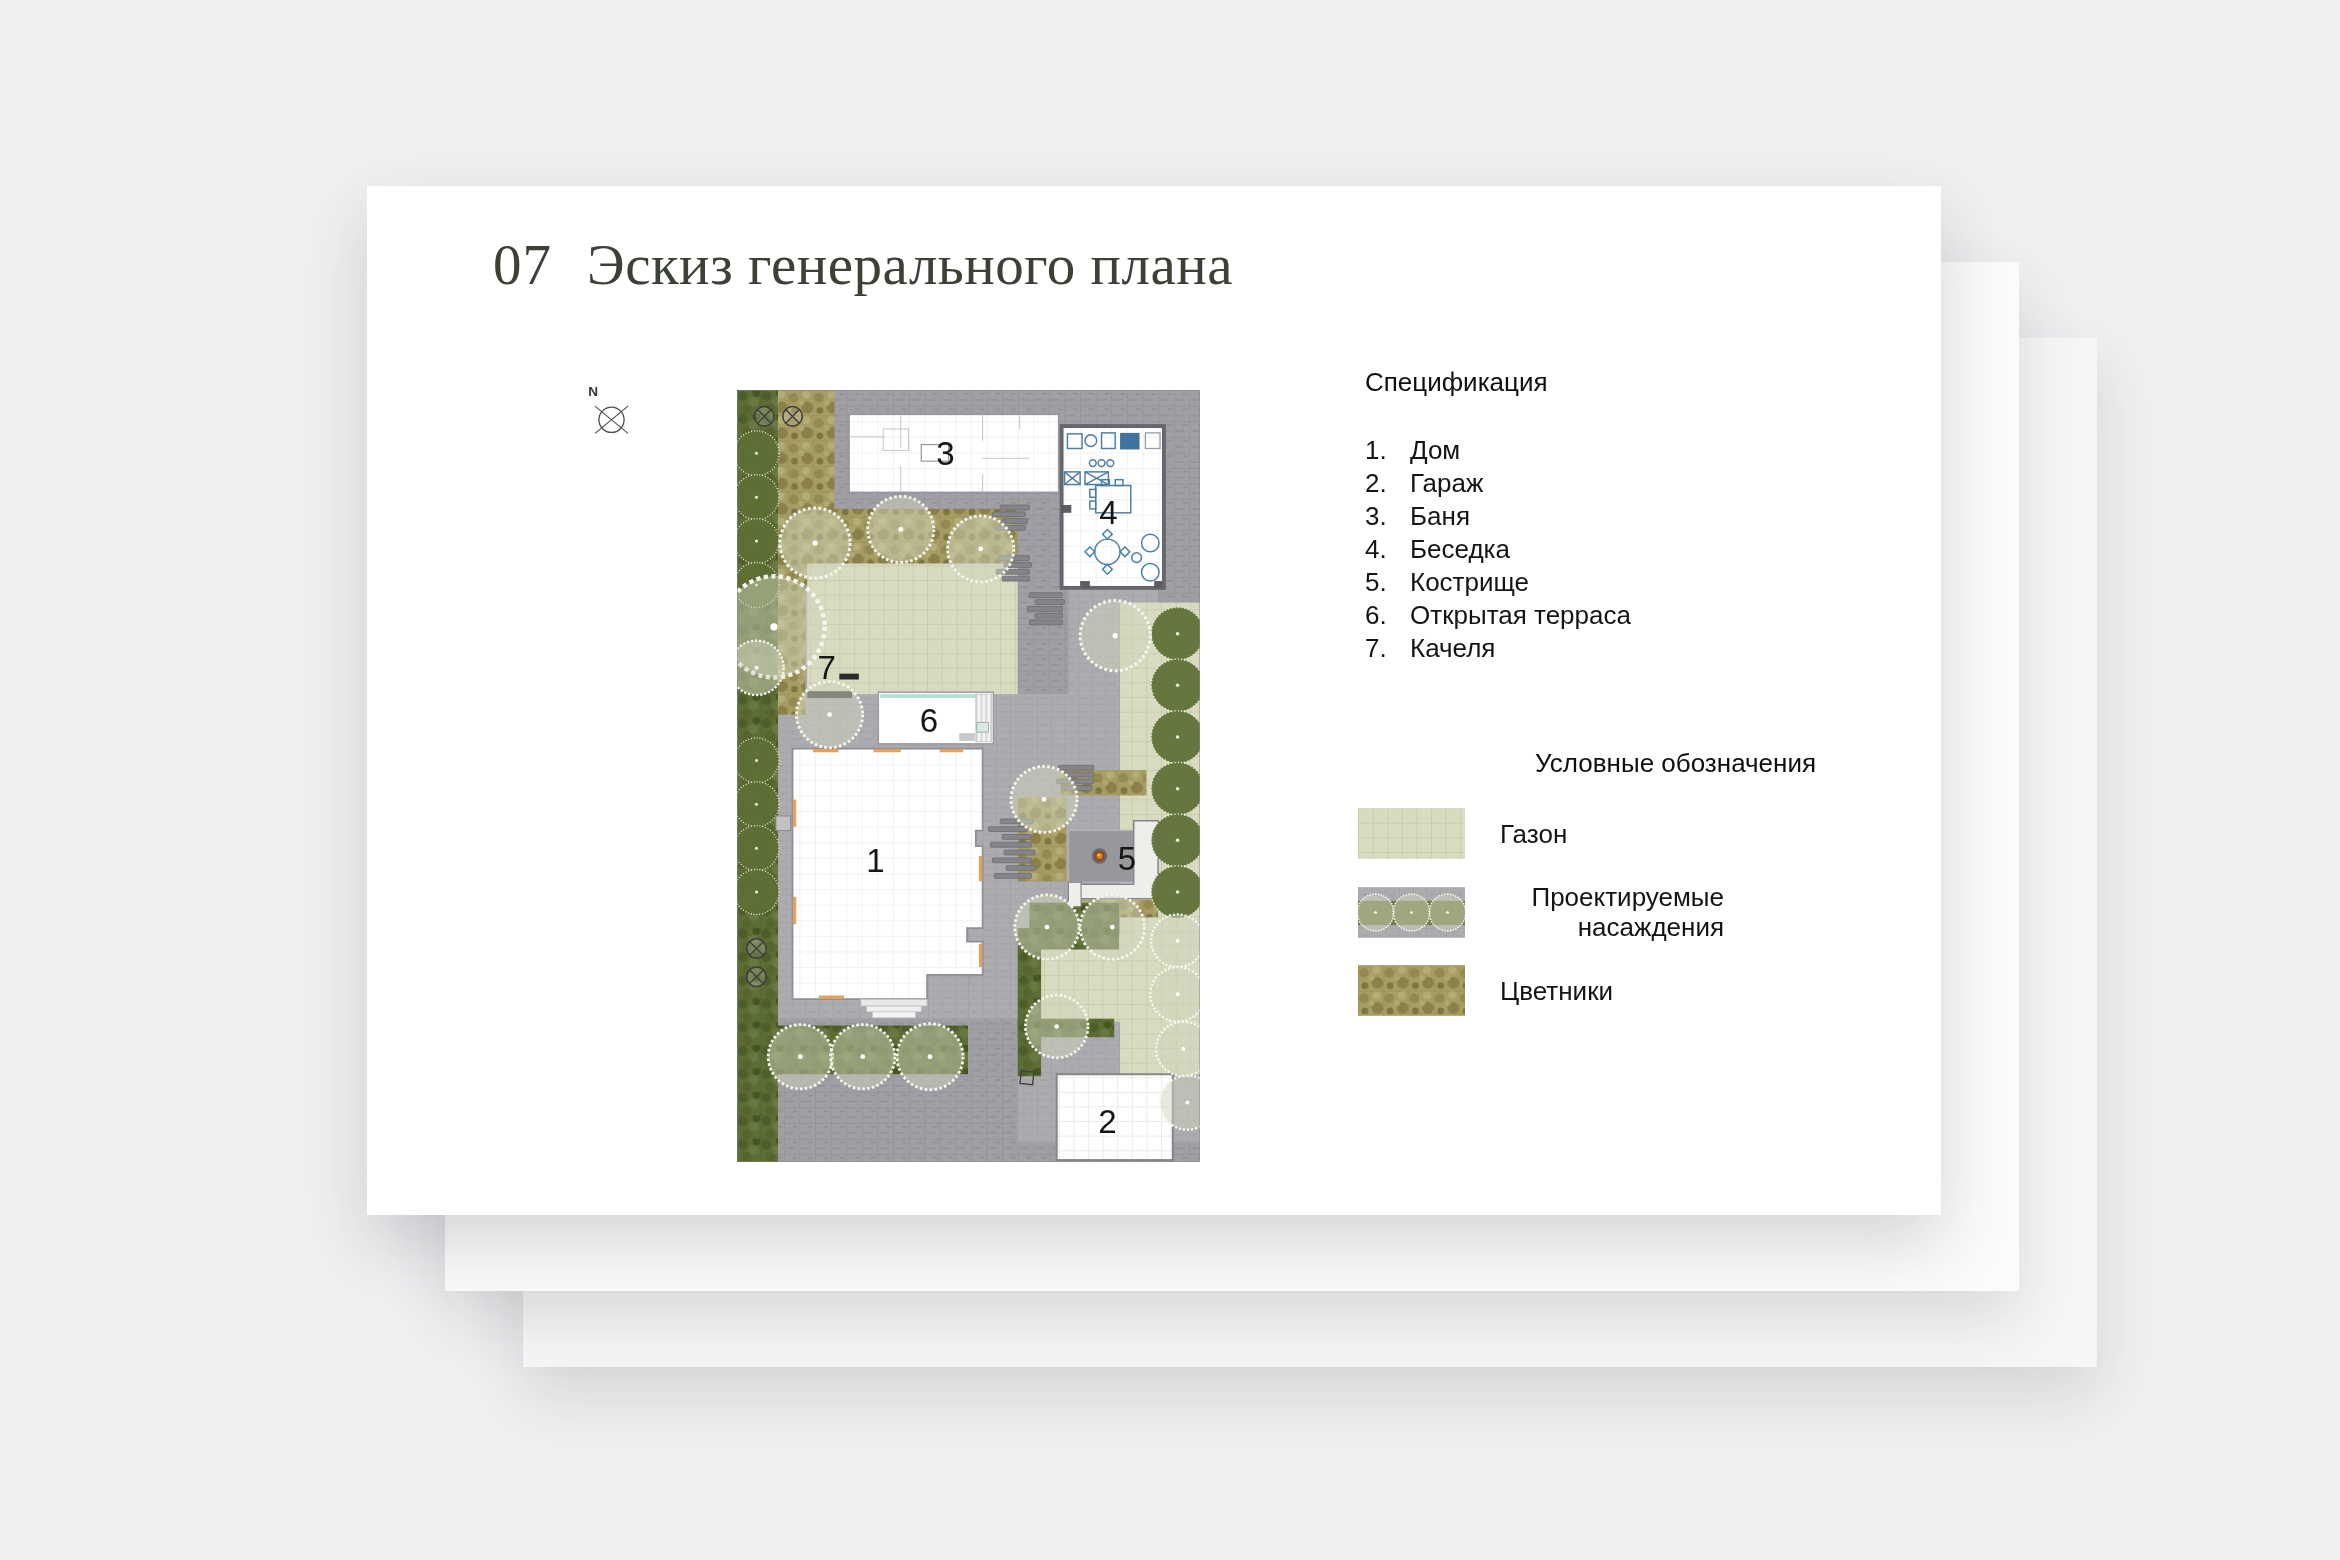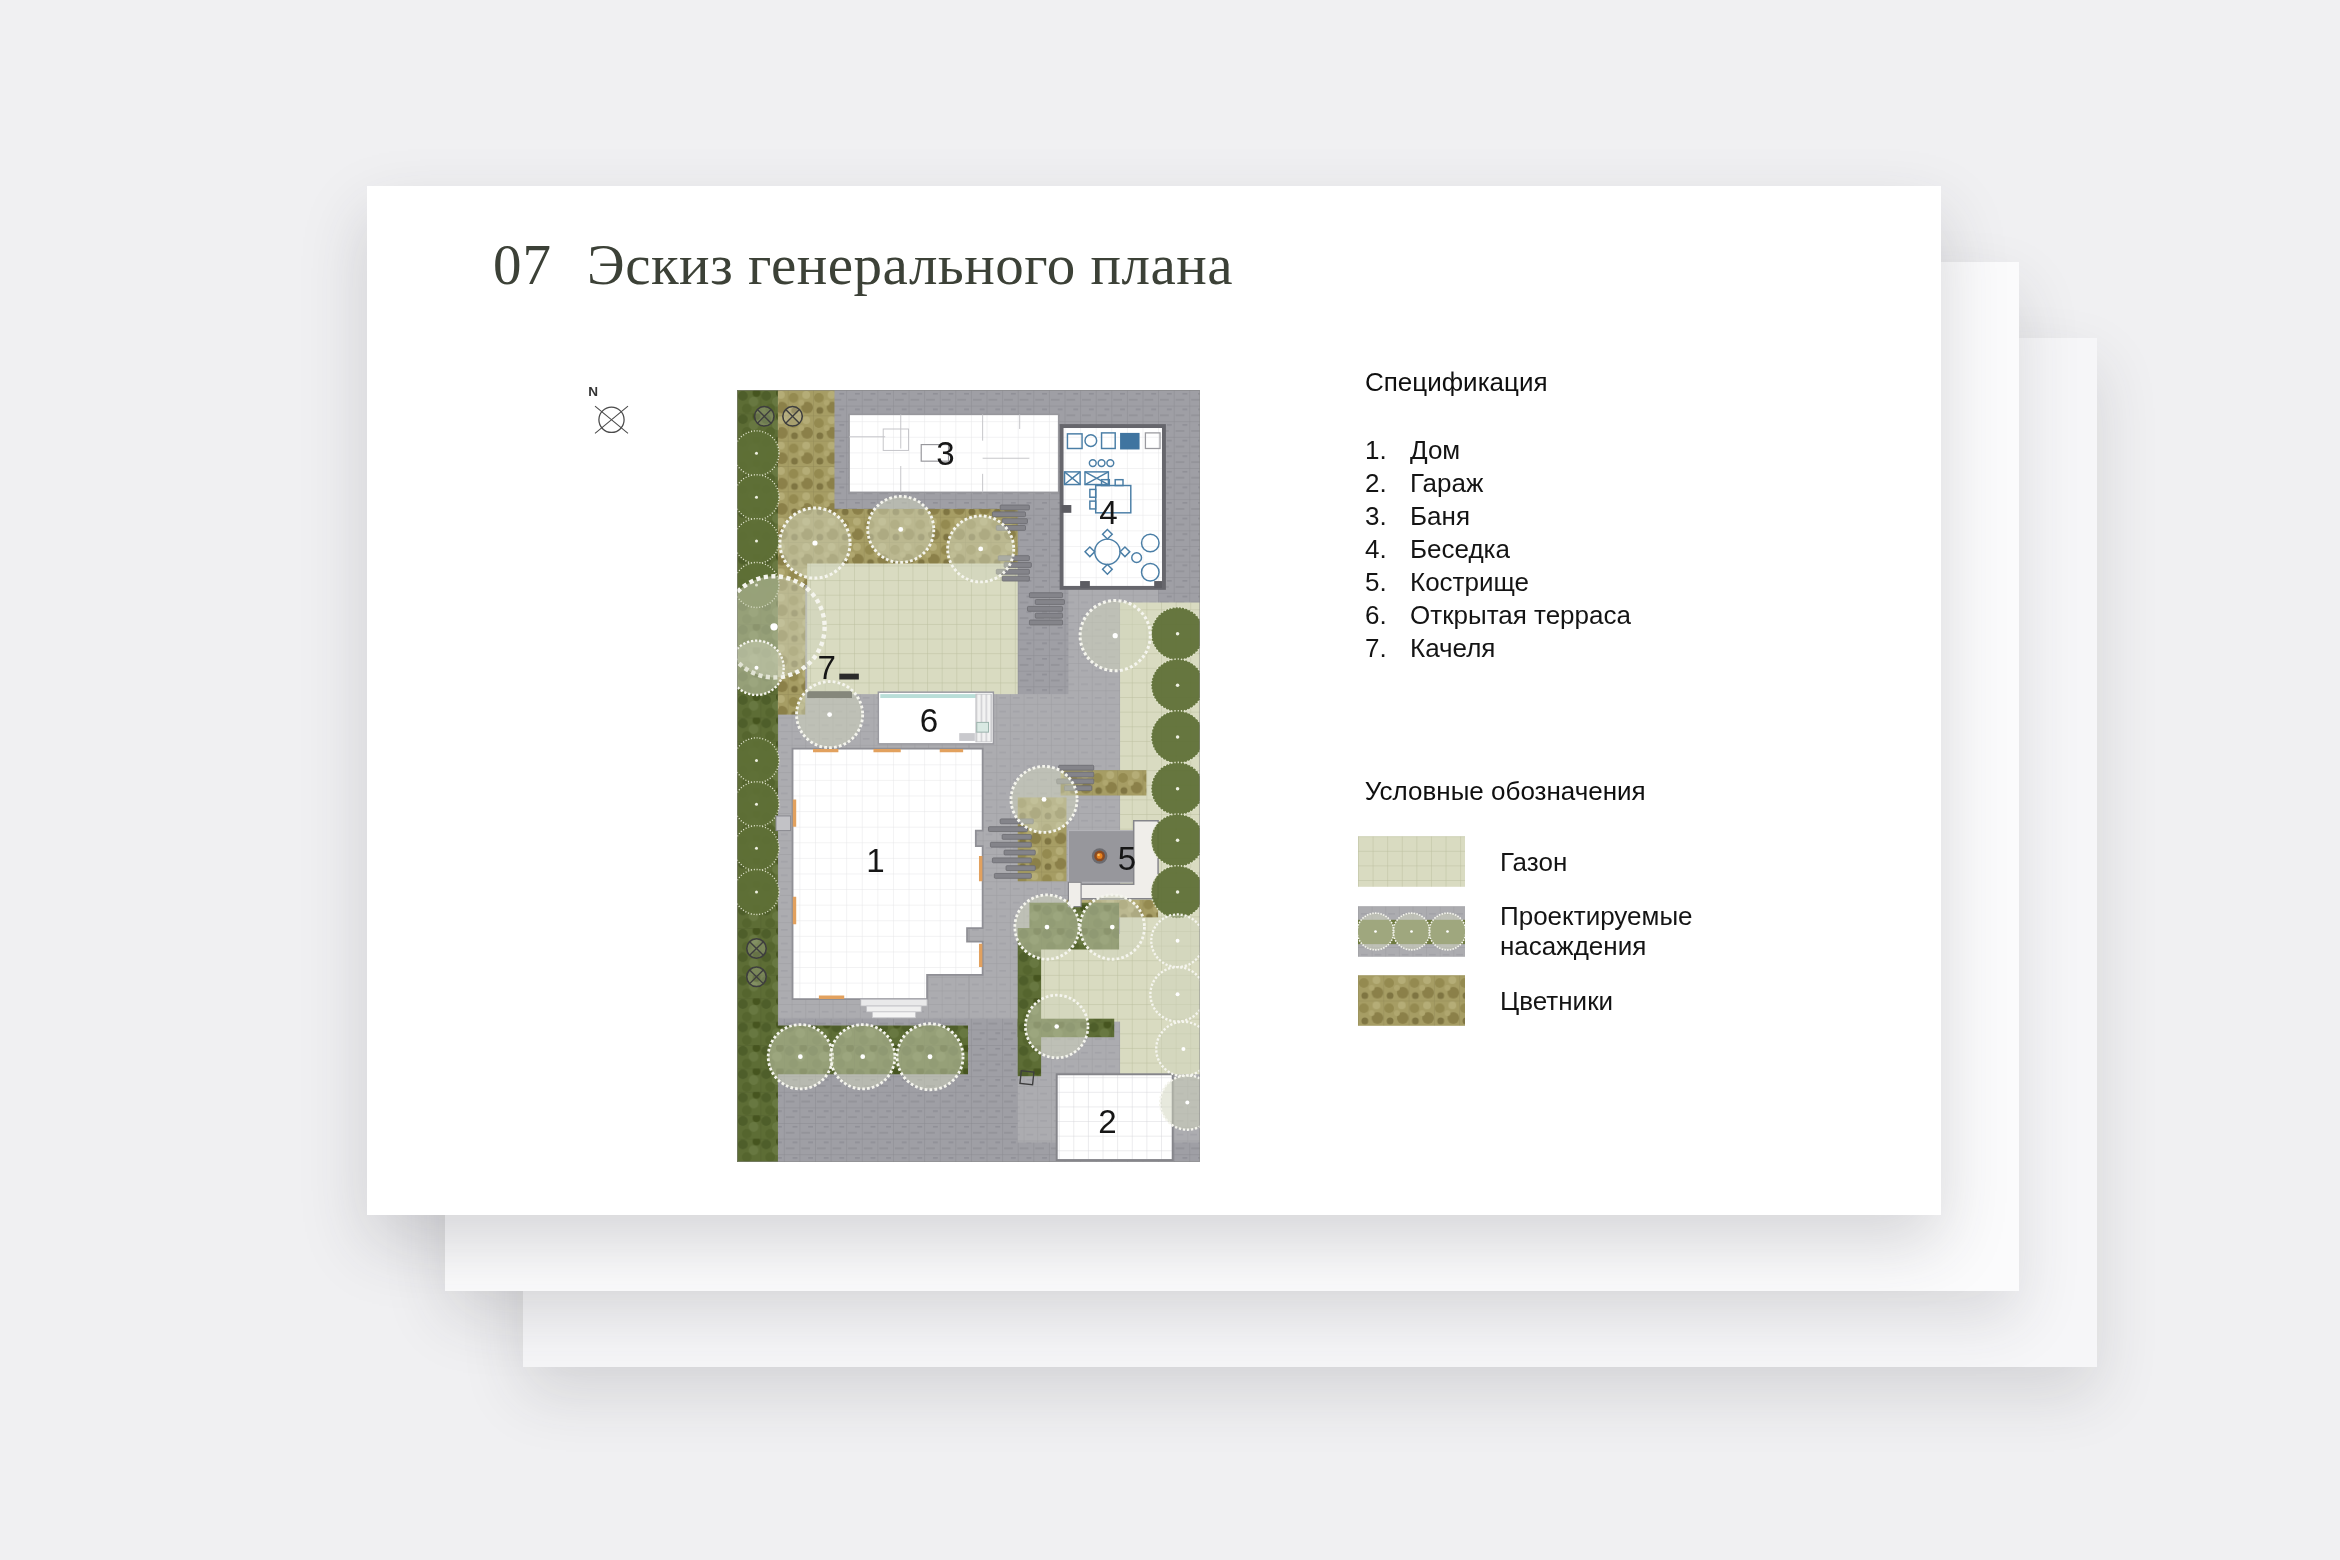--- a/index.html
+++ b/index.html
@@ -22,23 +22,23 @@
   .compass{position:absolute;left:218px;top:195px;}
 
   .plan-wrap{position:absolute;left:370px;top:204px;width:463px;height:772px;}
 
   .spec{position:absolute;left:998px;top:181px;width:371px;}
   .spec-heading,.legend-heading{font-size:26px;line-height:31px;color:#0f0f0f;}
   .spec-list{margin-top:36px;}
   .spec-item{display:flex;font-size:26px;line-height:33px;color:#141414;}
   .spec-item .num{width:45px;flex:0 0 45px;}
 
-  .legend{position:absolute;left:991px;top:590px;width:458px;}
+  .legend{position:absolute;left:991px;top:562px;width:458px;text-align:right;}
   .legend-heading{margin-left:6.8px;}
-  .legend-rows{margin-top:29px;display:flex;flex-direction:column;row-gap:14px;}
+  .legend-rows{margin-top:29px;display:flex;flex-direction:column;row-gap:23px;}
   .legend-row{display:flex;align-items:center;}
   .legend-swatch{width:107px;height:51px;flex:0 0 107px;margin-right:35px;}
   .legend-label{font-size:26px;line-height:30px;color:#141414;max-width:224px;}
 
   .plbl{font-family:"Liberation Sans", sans-serif;font-size:34px;fill:#161616;}
   .bld{fill:url(#lgrid);stroke:#97979c;stroke-width:1.6;}
   .inln{stroke:#c4c4c8;stroke-width:1;fill:none;}
   .blue{stroke:#4a7ea6;stroke-width:1.5;fill:none;}
   .bluefill{fill:#3f74a0;}
   .stair{fill:#84848a;stroke:#6b6b70;stroke-width:0.8;}

